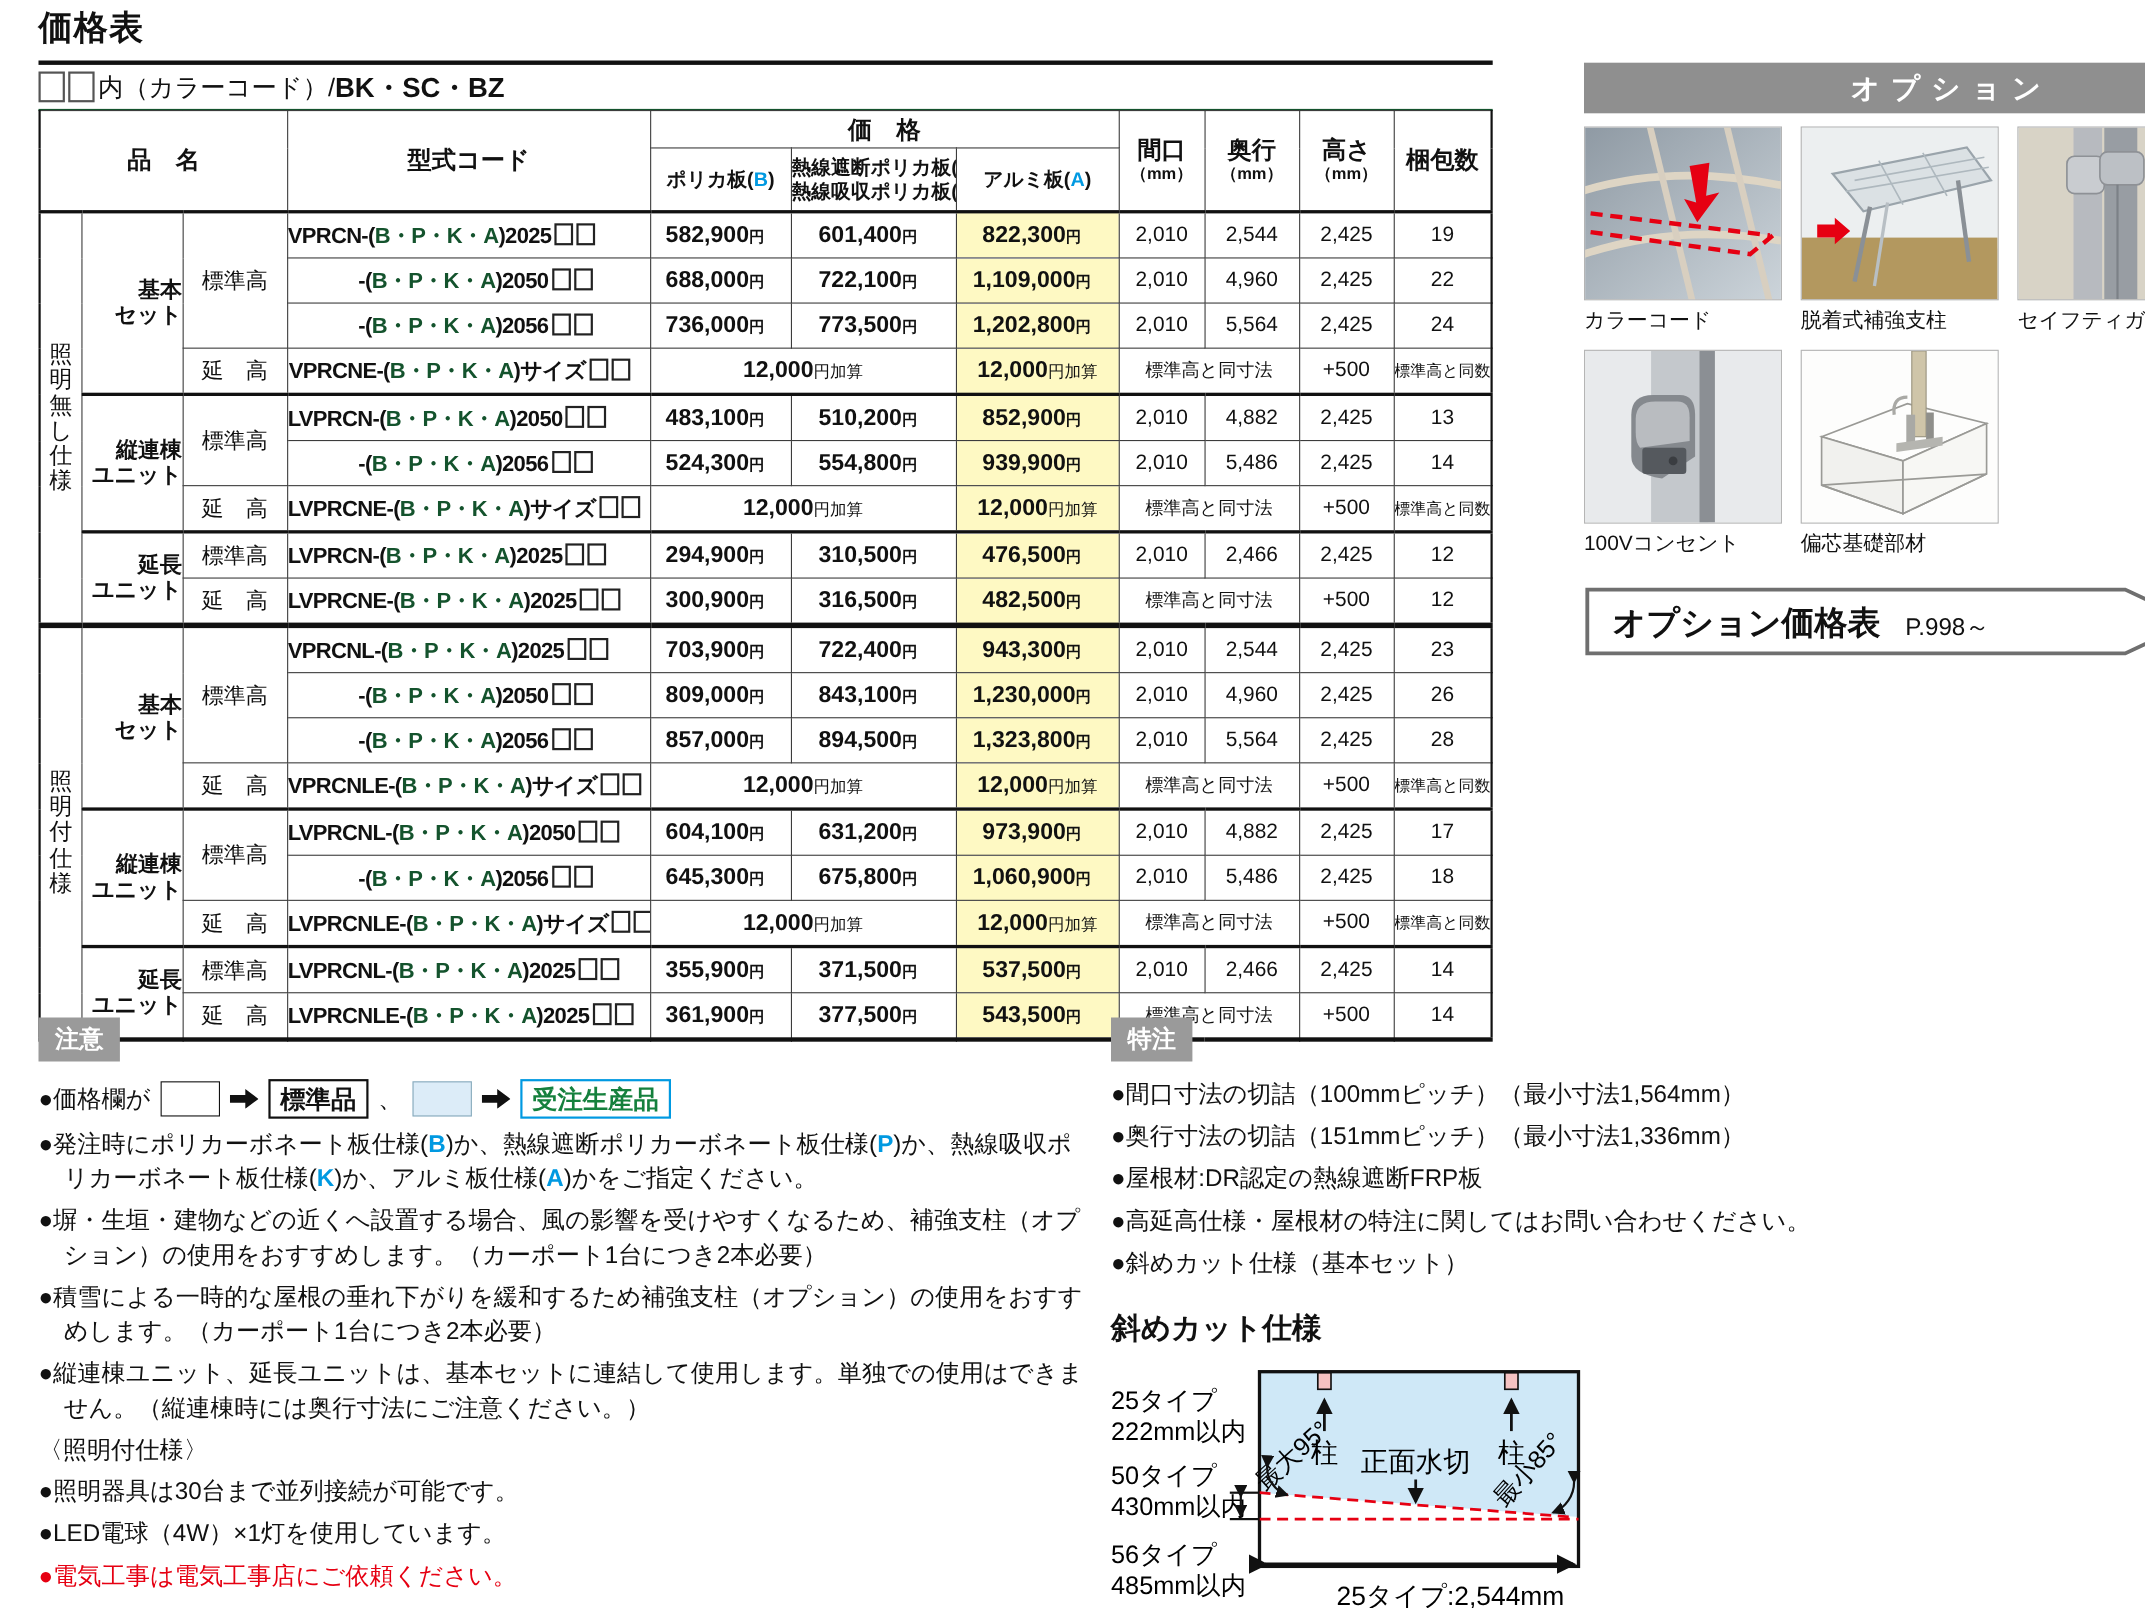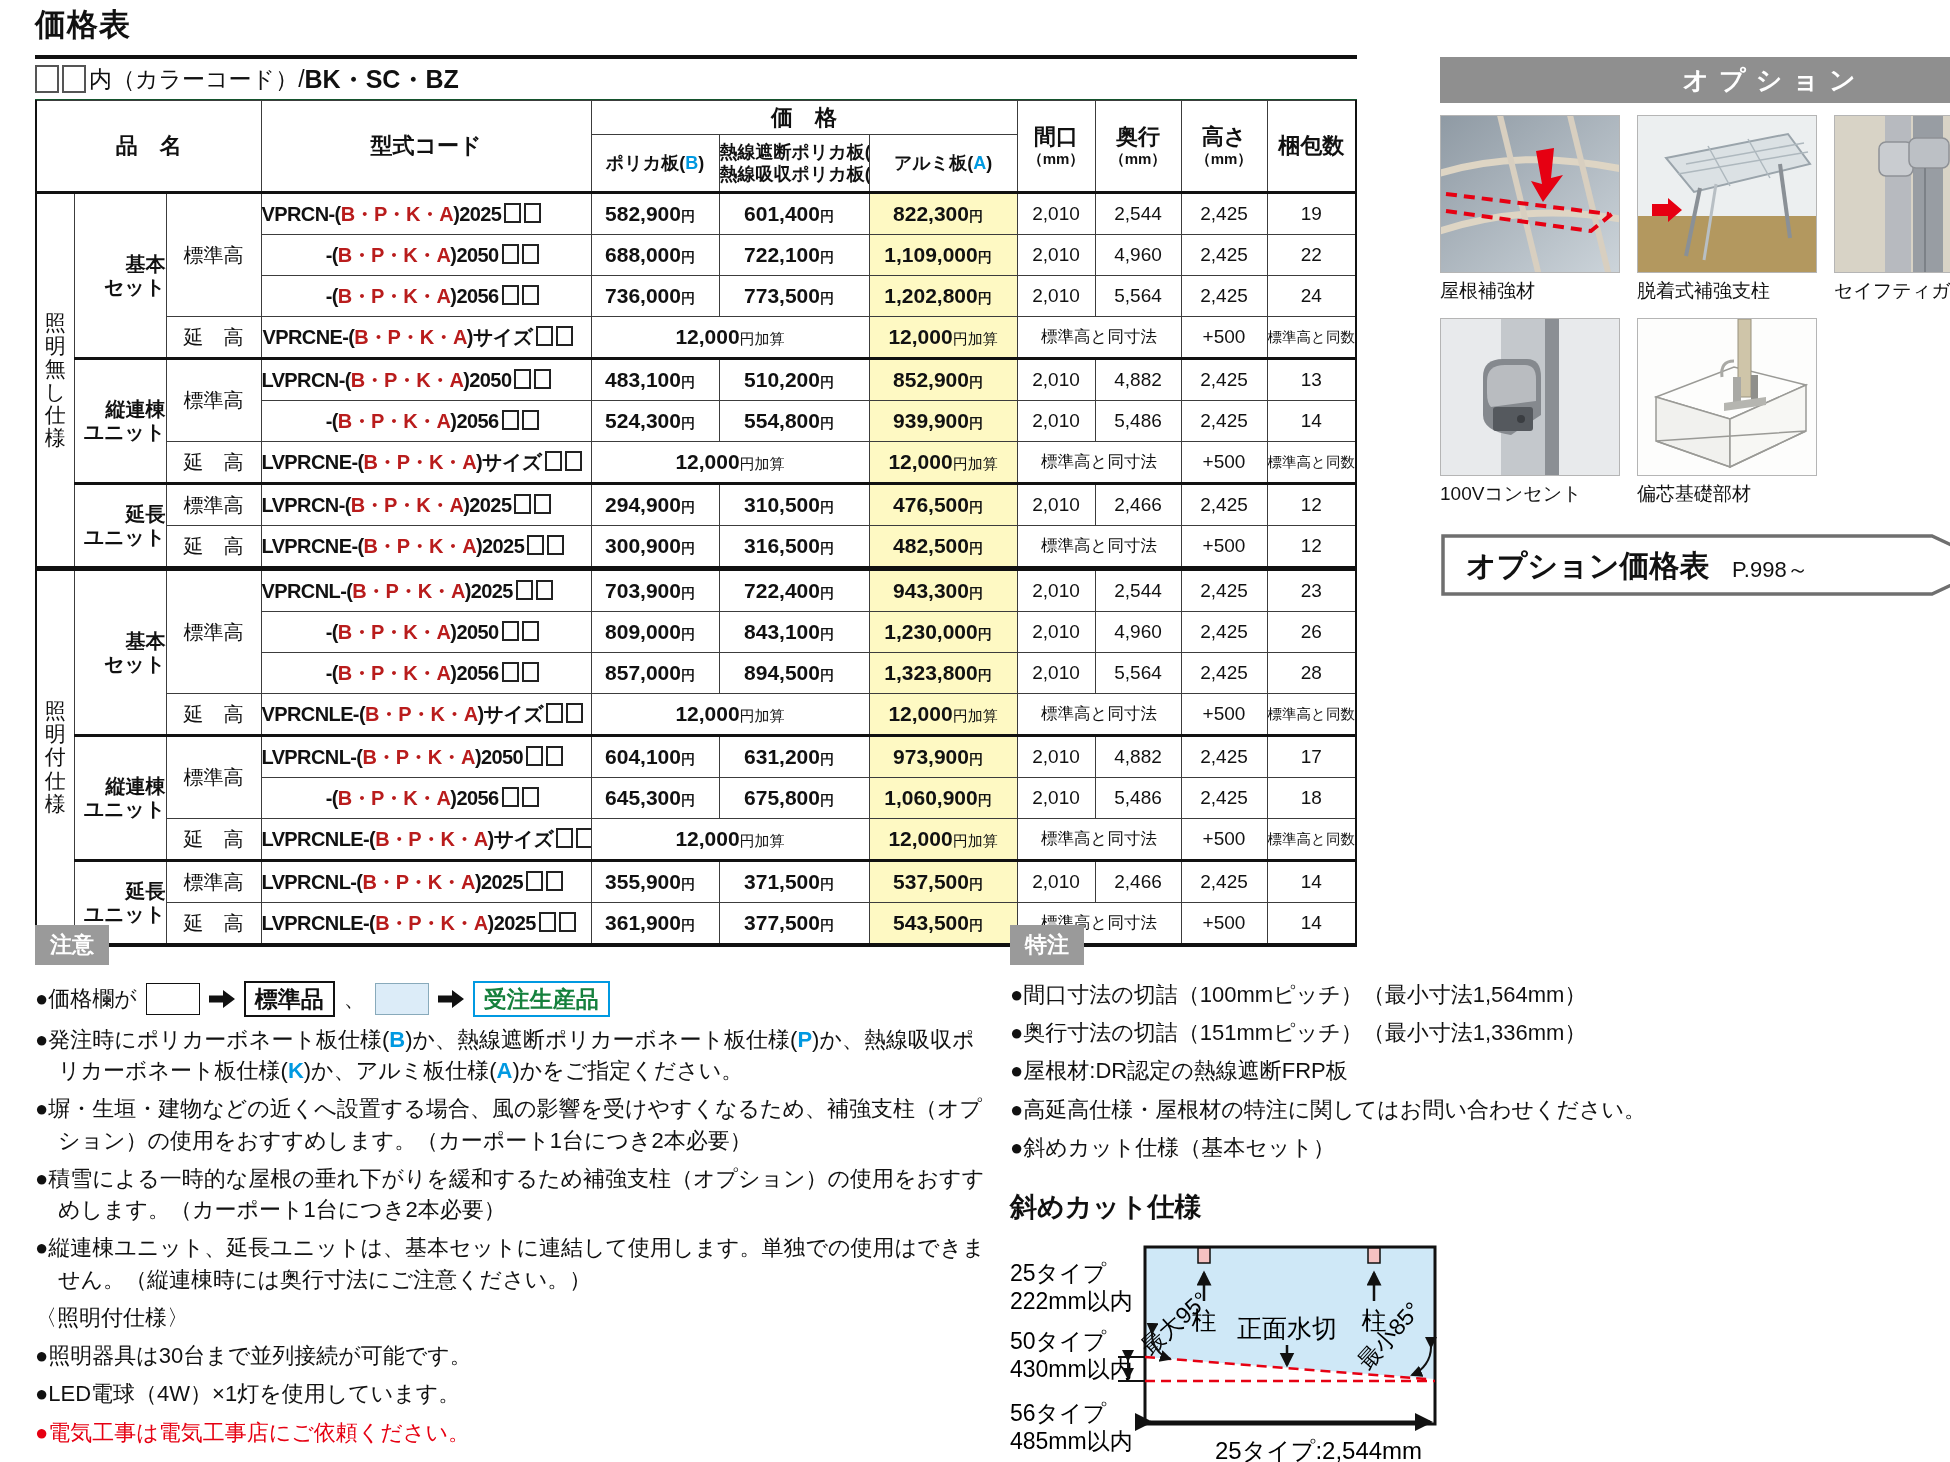--- a/index.html
+++ b/index.html
@@ -25,21 +25,21 @@
   tbody td{height:40px;font-size:19px;text-align:center;vertical-align:middle;}
   tr.blk td{border-top:3px solid #111;}
   tr.sec td{border-top:5px solid #111;}
   tr.first td{border-top:3px solid #111;}
   td.group{font-size:21px;line-height:1.1;padding:0 2px;}
   td.group .gv{display:flex;flex-direction:column;align-items:center;justify-content:center;height:100%;}
   td.pname{text-align:right;padding-left:8px;font-size:20px;line-height:1.15;font-weight:bold;}
   td.htc{font-size:20px;}
   td.code{text-align:right;font-weight:bold;font-size:20px;letter-spacing:-0.6px;padding-right:52px;}
   td.code.siz{padding-right:18px;}
-  td.code .bl{color:#b91c1c;}
+  td.code .bl{color:#14532d;}
   .cbox{display:inline-block;width:13px;height:16px;border:2px solid #222;margin-left:3px;vertical-align:-2px;}
   td.price{padding-right:10px;font-weight:bold;font-size:21px;}
   td.price .yen{font-size:14px;}
   td.ablue{background:#fef9c3;}
   td.addp{text-align:center;font-weight:bold;font-size:21px;}
   td.addp .yen{font-size:15px;font-weight:normal;}
   td.samedim{font-size:16.5px;font-weight:normal;}
   td.samect{font-size:14.5px;}
   .bl{color:#0099e1;font-weight:bold;}
   
@@ -350,21 +350,21 @@
           <rect width="178" height="156" fill="url(#g1)"></rect>
           <path d="M-10,60 Q80,30 190,55" stroke="#ded5c4" stroke-width="7" fill="none"></path>
           <path d="M-10,118 Q85,84 190,105" stroke="#ded5c4" stroke-width="7" fill="none"></path>
           <path d="M58,-5 L98,160" stroke="#d8cfc0" stroke-width="6"></path>
           <path d="M128,-5 L168,160" stroke="#d8cfc0" stroke-width="6"></path>
           <path d="M5,95 L150,115 L172,97" stroke="#e60012" stroke-width="4" stroke-dasharray="11 7" fill="none"></path>
           <path d="M5,78 L168,98" stroke="#e60012" stroke-width="4" stroke-dasharray="11 7" fill="none"></path>
           <polygon points="95,35 113,32 110,62 122,59 102,86 90,65 101,68" fill="#e60012"></polygon>
         </svg>
       </div>
-      <div class="opt-label">屋根補強材</div>
+      <div class="opt-label">カラーコード</div>
     </div>
     <div class="opt-item">
       <div class="opt-img">
         <svg width="178" height="156" viewBox="0 0 178 156">
           <rect width="178" height="110" fill="#eceff0"></rect>
           <rect y="100" width="178" height="56" fill="#b3985f"></rect>
           <polygon points="28,42 150,18 172,48 56,76" fill="#dbe1e4" stroke="#9aa4ab" stroke-width="2"></polygon>
           <path d="M48,48 L166,27 M40,58 L170,36 M70,30 L92,70 M110,23 L132,62" stroke="#aeb8be" stroke-width="1.5"></path>
           <line x1="62" y1="72" x2="48" y2="140" stroke="#8a9096" stroke-width="4"></line>
           <line x1="142" y1="48" x2="152" y2="122" stroke="#8a9096" stroke-width="4"></line>

